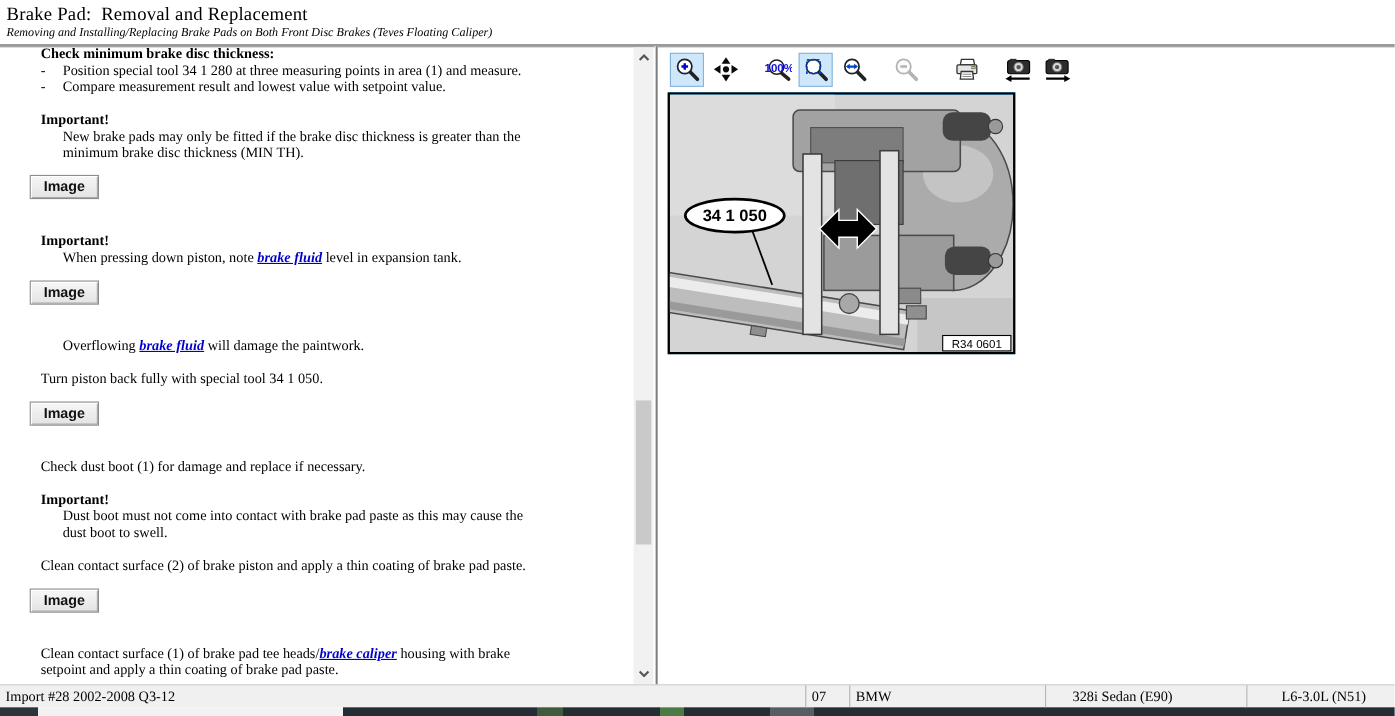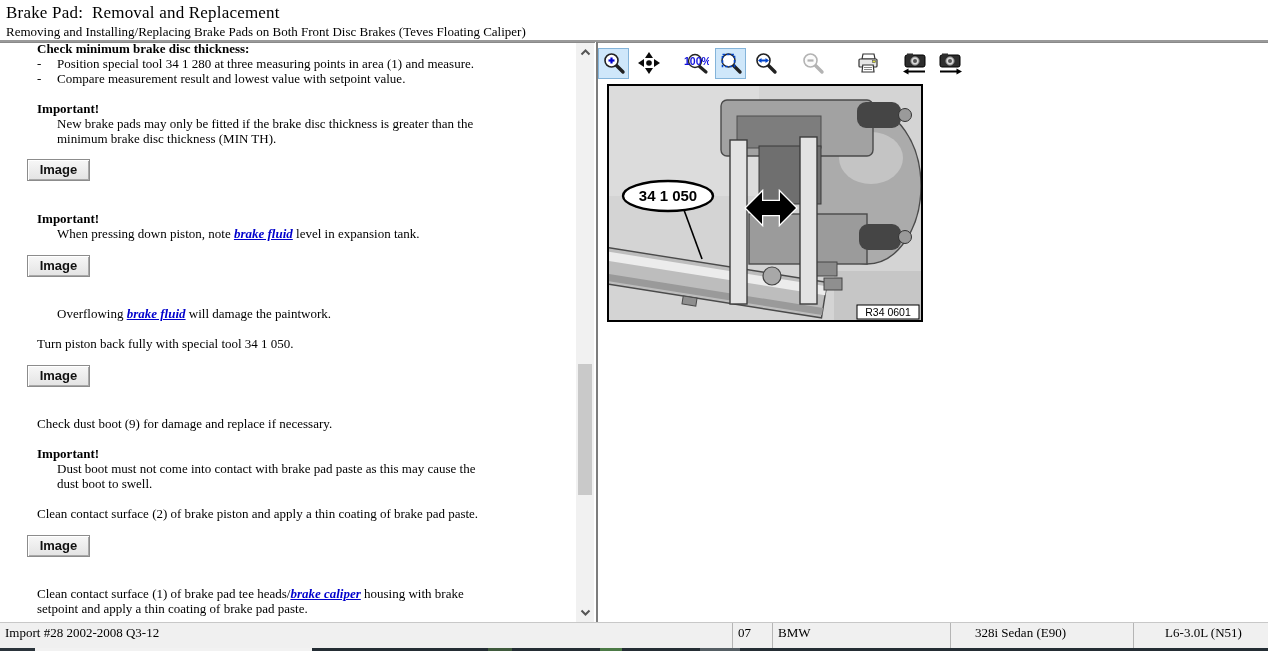--- a/index.html
+++ b/index.html
@@ -2,21 +2,21 @@
 <html><head>
 <meta charset="utf-8">
 <style>
   * { box-sizing: border-box; margin: 0; padding: 0; }
   html,body { width: 1268px; height: 651px; overflow: hidden; background: #fff;
               font-family: "Liberation Serif", serif; color: #000; }
 
   
   .header { height: 42px; background: #fff; border-bottom: 2px solid #9a9a9a; padding: 3px 0 0 6px; }
   .header .title { font-size: 17px; white-space: pre; letter-spacing: 0.2px; }
-  .header .subtitle { font-size: 13px; margin-top: 1px; }
+  .header .subtitle { font-size: 11px; margin-top: 1px; font-style: italic; }
 
   
   .main { display: flex; height: 580px; width: 1268px; }
 
   .left-pane { width: 595px; position: relative; background: #fff; overflow: hidden;
                border-top: 1px solid #8a8a8a; }
   .content { padding: 0 0 0 37px; margin-top: -2px; font-size: 13px; line-height: 15px; }
 
   .sect-head { font-weight: bold; }
   .bullet { display: flex; }
@@ -43,32 +43,32 @@
   .scrollbar { position: absolute; top: 0; right: 1px; width: 18px; height: 579px; background: #f1f1f1; }
   .sb-arrow { position: absolute; left: 0; width: 18px; height: 17px; display: flex;
               align-items: center; justify-content: center; cursor: pointer; }
   .sb-up { top: 1px; } .sb-down { bottom: 1px; }
   .sb-thumb { position: absolute; left: 2px; top: 321px; width: 14px; height: 131px; background: #c9c9c9; cursor: pointer; }
 
   .divider { width: 3px; background: #fff; border-right: 2px solid #7d7d7d; }
 
   
   .right-pane { flex: 1; background: #fff; border-top: 1px solid #8a8a8a; }
-  .toolbar { height: 40px; display: flex; align-items: center; }
+  .toolbar { height: 40px; display: flex; align-items: center; padding-left: 11px; }
   .tb-btn { width: 31px; height: 31px; display: flex; align-items: center; justify-content: center;
             border: 1px solid transparent; margin-right: 4px; cursor: pointer; background: transparent; }
   .tb-btn.active { background: #cfe7fa; border-color: #84b4da; }
   .tb-btn.disabled { cursor: default; }
   .gap12 { margin-left: 12px; } .gap20 { margin-left: 20px; }
 
   .figure-panel { width: 316px; height: 238px; border: 2px solid #000; margin: 1px 0 0 9px;
                   background: #0ea5e9; }
 
   
-  .status-bar { height: 26px; display: flex; background: #f0f0f0; border-top: 1px solid #c8c8c8;
+  .status-bar { height: 21px; display: flex; background: #f0f0f0; border-top: 1px solid #c8c8c8;
                 font-size: 13px; line-height: 20px; }
   .status-cell { padding-left: 5px; white-space: nowrap; overflow: hidden; }
   .status-cell + .status-cell { border-left: 1px solid #b5b5b5; }
   .sc1 { width: 732px; } .sc2 { width: 40px; } .sc3 { width: 178px; } .sc4 { width: 183px; padding-left: 24px; } .sc5 { flex: 1; text-align: center; }
 
   
   .taskbar { height: 8px; background: linear-gradient(90deg,
       #2b343b 0, #2b343b 35px,
       #f2f2f2 35px, #f2f2f2 312px,
       #242d34 312px, #242d34 488px,
@@ -116,21 +116,21 @@
       </div>
 
       <button class="img-btn mt14">Image</button>
 
       <div class="indent mt29"><span>Overflowing </span><a class="link">brake fluid</a><span> will damage the paintwork.</span></div>
 
       <div class="para mt15">Turn piston back fully with special tool 34 1 050.</div>
 
       <button class="img-btn mt14">Image</button>
 
-      <div class="para mt29">Check dust boot (9) for damage and replace if necessary.</div>
+      <div class="para mt29">Check dust boot (1) for damage and replace if necessary.</div>
 
       <div class="mt15">
         <div class="imp-title">Important!</div>
         <div class="imp-body">Dust boot must not come into contact with brake pad paste as this may cause the dust boot to swell.</div>
       </div>
 
       <div class="para mt15">Clean contact surface (2) of brake piston and apply a thin coating of brake pad paste.</div>
 
       <button class="img-btn mt14">Image</button>
 

